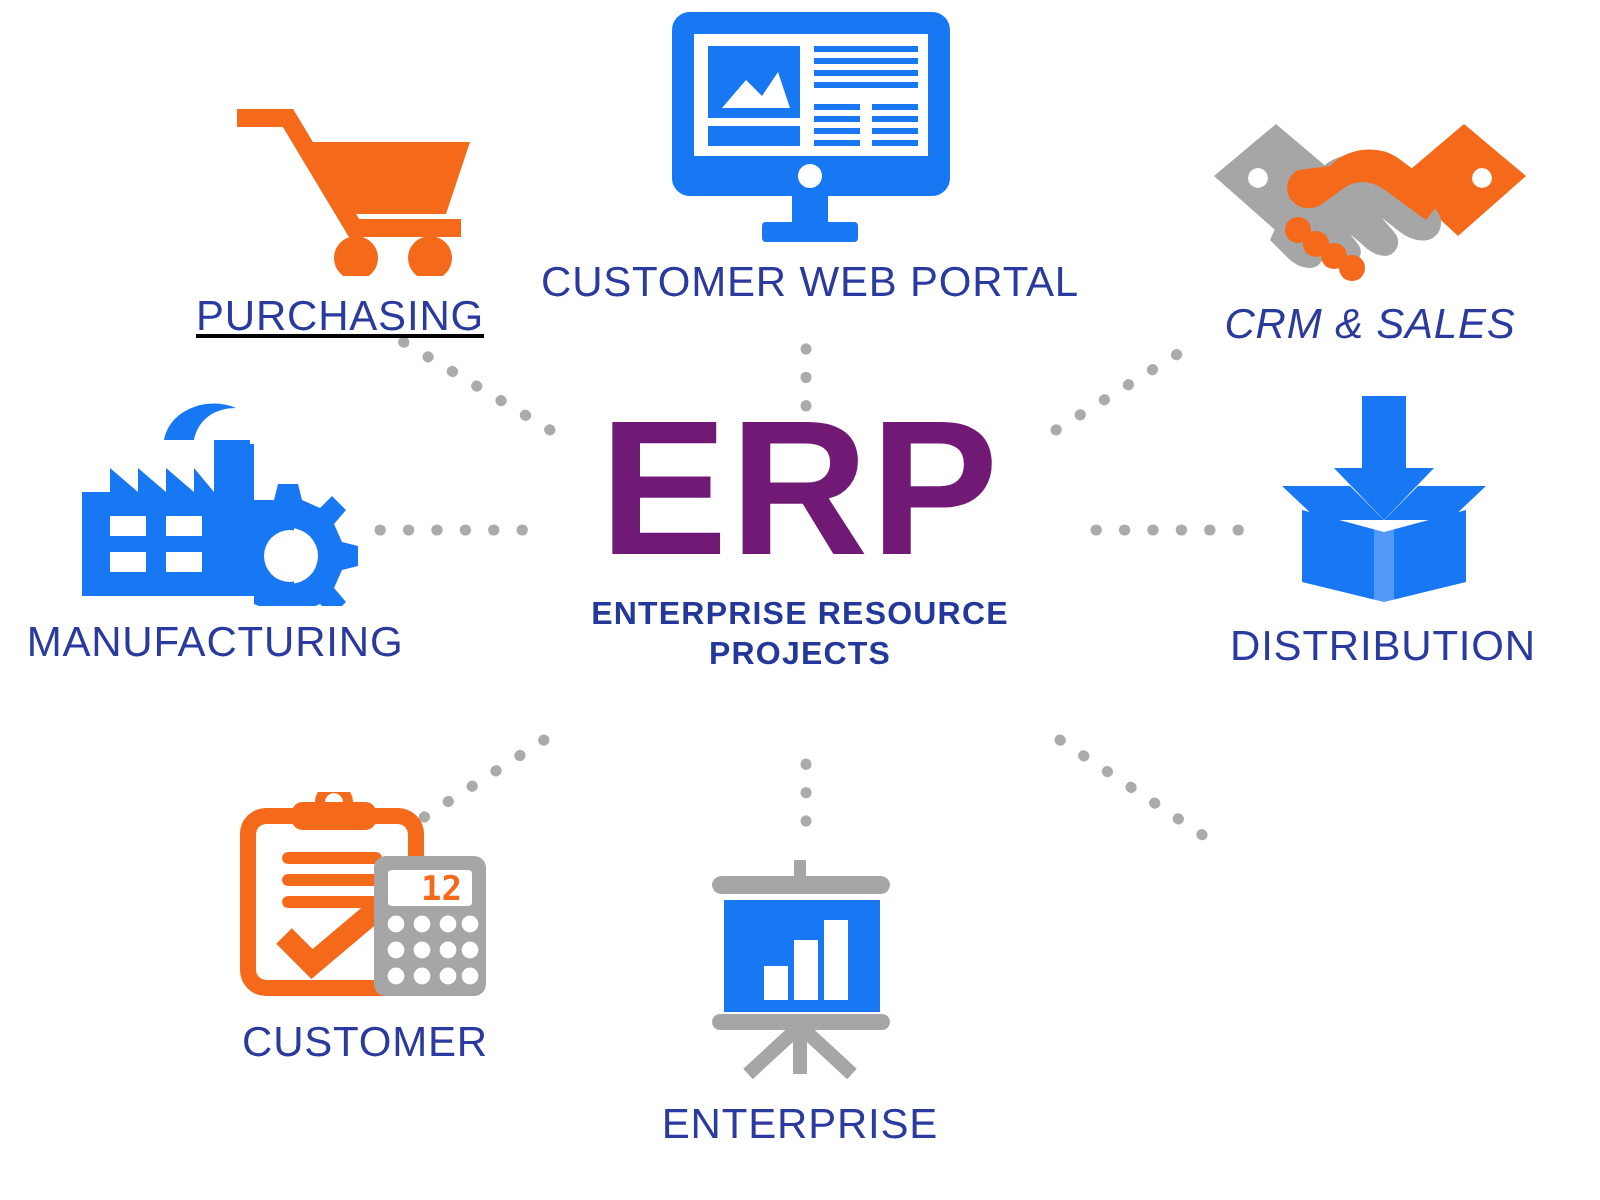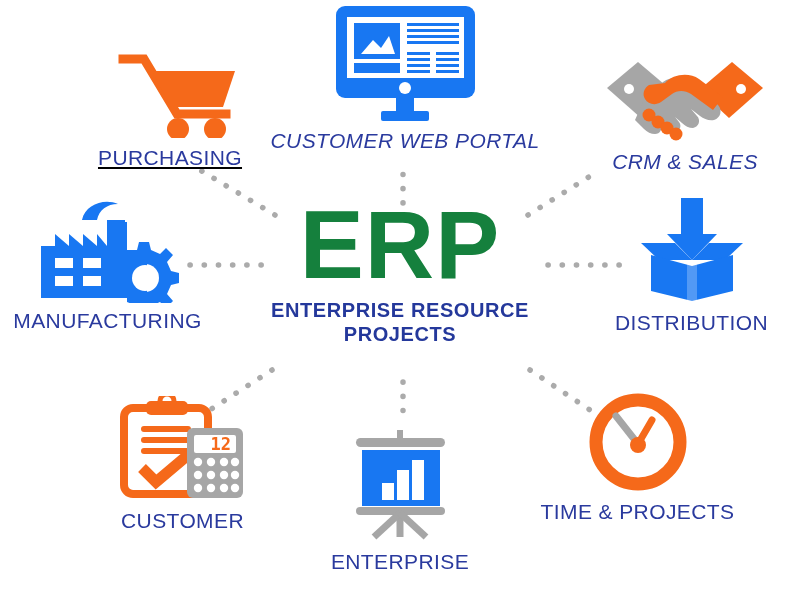--- a/index.html
+++ b/index.html
@@ -31,26 +31,26 @@
     width: 300px;
     text-align: center;
     user-select: none;
   }
   .hub-title {
     font-family: "Liberation Sans", sans-serif;
     font-size: 96px;
     line-height: 0.98;
     font-weight: bold;
     letter-spacing: 1px;
-    color: #15803d;
+    color: #701a75;
   }
   .hub-sub {
     margin-top: 6px;
     font-family: "Liberation Sans", sans-serif;
-    font-size: 20px;
+    font-size: 16px;
     line-height: 1.22;
     font-weight: bold;
     letter-spacing: 0.6px;
     color: #24389B;
   }
   
   .node {
     position: absolute;
     text-align: center;
     user-select: none;
@@ -63,21 +63,21 @@
     display: block;
     margin-top: 4px;
     font-family: "Liberation Sans", sans-serif;
     font-size: 21px;
     letter-spacing: 0.4px;
     color: #2A3A9E;
     white-space: nowrap;
   }
   
   #node-purchasing      { left:  55px; top:  52px; width: 230px; text-decoration: underline; }
-  #node-customer-portal { left: 255px; top:   3px; width: 300px; font-style: italic; }
+  #node-customer-portal { left: 255px; top:   3px; width: 300px; }
   #node-crm-sales       { left: 550px; top:  52px; width: 270px; font-style: italic; }
   #node-manufacturing   { left:  -5px; top: 198px; width: 225px; }
   #node-distribution    { left: 594px; top: 198px; width: 195px; }
   #node-finance         { left:  75px; top: 396px; width: 215px; }
   #node-dashboards      { left: 300px; top: 425px; width: 200px; }
   #node-time-projects   { left: 530px; top: 392px; width: 215px; }
 
   #node-customer-portal .node-label { margin-top: 2px; }
   #node-manufacturing .node-label   { margin-top: 2px; }
   #node-dashboards .node-label      { margin-top: 6px; }
@@ -312,27 +312,14 @@
         <g stroke="#A6A6A6" stroke-width="7" stroke-linecap="butt">
           <line x1="62" y1="88" x2="62" y2="112"></line>
           <line x1="62" y1="88" x2="36" y2="112"></line>
           <line x1="62" y1="88" x2="88" y2="112"></line>
         </g>
       </svg>
     </span>
     <span class="node-label">ENTERPRISE</span>
   </div>
 
-  <div class="node" id="node-time-projects">
-    <span class="icon-wrap">
-      <svg width="100" height="100" viewBox="0 0 100 100">
-        <circle cx="50" cy="50" r="42" fill="none" stroke="#F5691A" stroke-width="13"></circle>
-
-        <line x1="50" y1="52" x2="28" y2="24" stroke="#A6A6A6" stroke-width="7" stroke-linecap="round"></line>
-
-        <line x1="50" y1="52" x2="64" y2="28" stroke="#F5691A" stroke-width="7" stroke-linecap="round"></line>
-        <circle cx="50" cy="53" r="8" fill="#F5691A"></circle>
-      </svg>
-    </span>
-    <span class="node-label">TIME &amp; PROJECTS</span>
-  </div>
 
 </div>
 
 </body></html>

